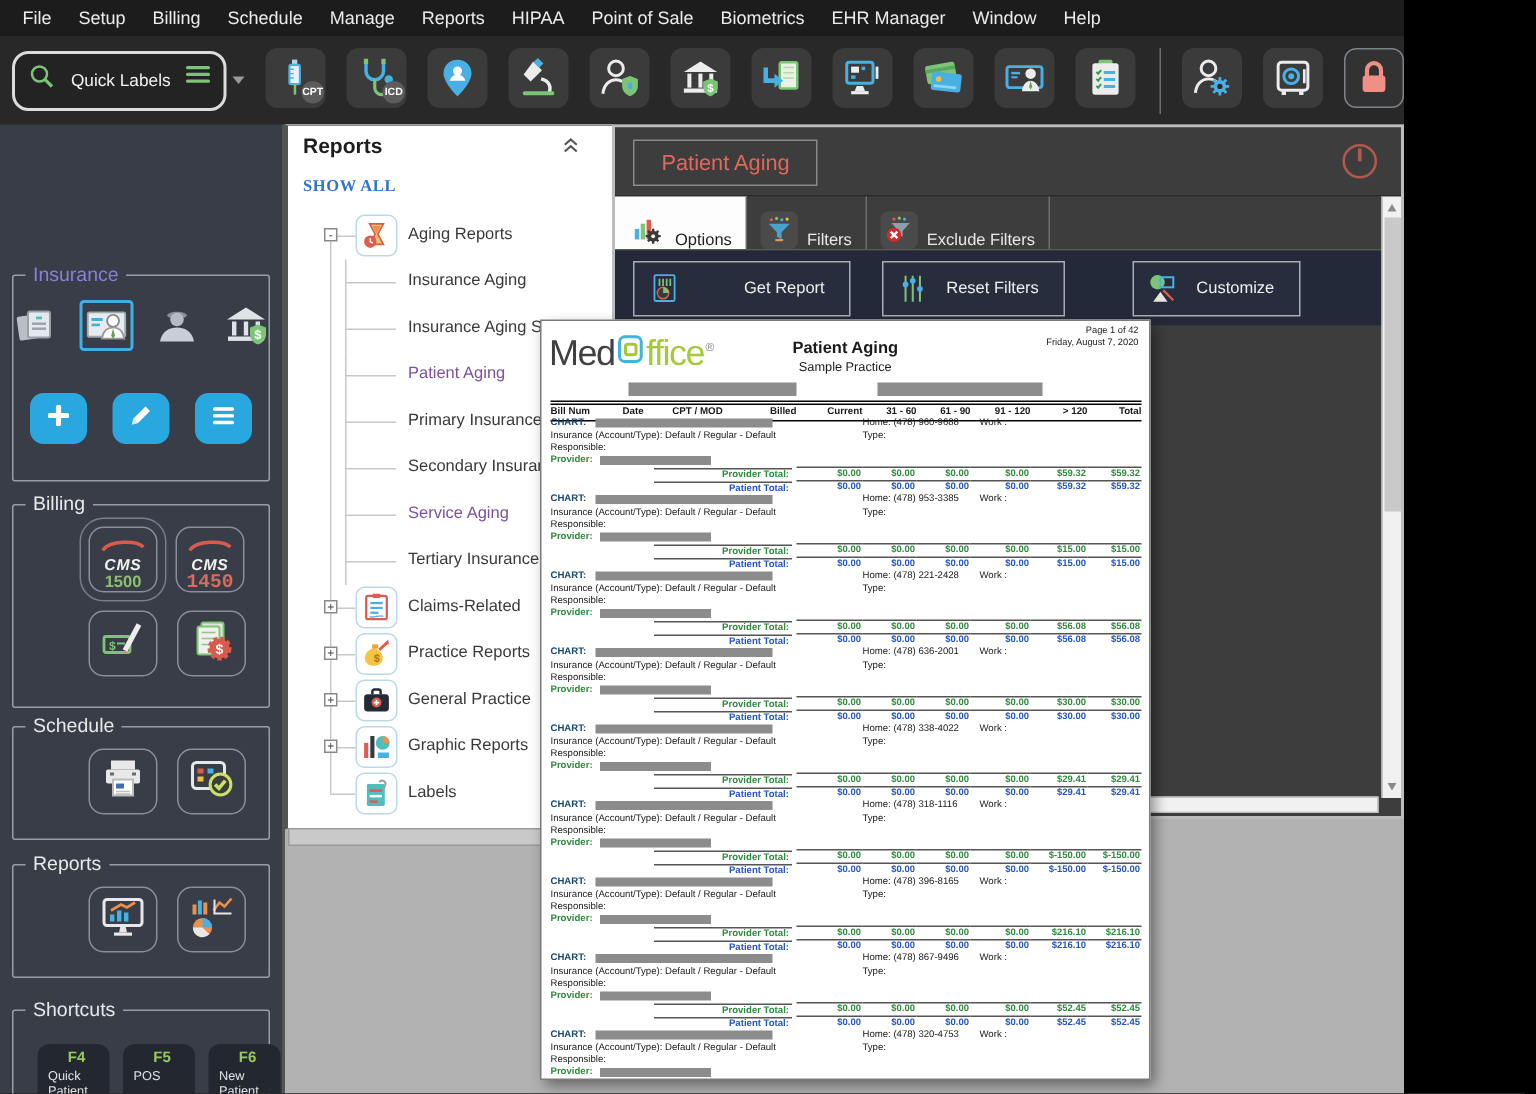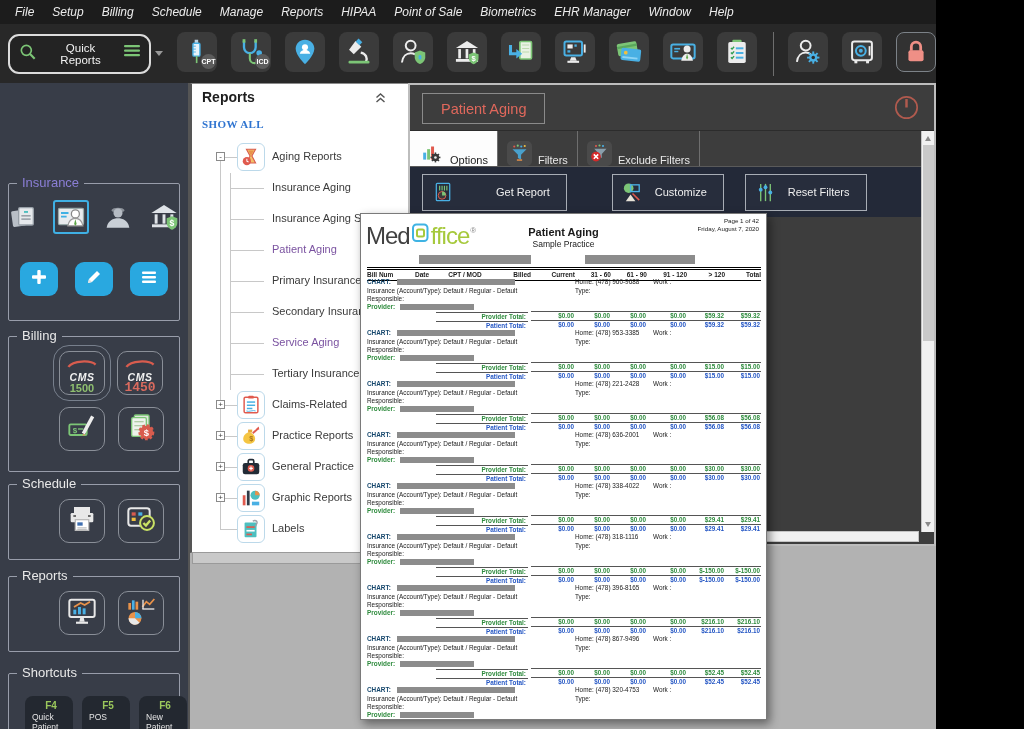--- a/index.html
+++ b/index.html
@@ -2,21 +2,21 @@
 <html><head>
 <meta charset="utf-8">
 <style>
   * { margin:0; padding:0; box-sizing:border-box; }
   html,body { background:#000; }
   body { font-family:"Liberation Sans", sans-serif; width:1024px; height:729px; position:relative; overflow:hidden; }
   .stage { position:absolute; left:0; top:0; width:1024px; height:729px; background:#000; }
   .app { position:absolute; left:0; top:0; width:936px; height:729px; background:#2a2a2a; }
 
   
-  .menu-bar { position:absolute; left:0; top:0; width:936px; height:24px; background:#1c1c1c; display:flex; align-items:center; padding-left:6px;font-style:italic; }
+  .menu-bar { position:absolute; left:0; top:0; width:936px; height:24px; background:#1c1c1c; display:flex; align-items:center; padding-left:6px; }
   .menu-item { color:#ececec; font-size:12px; padding:0 9px; line-height:24px; cursor:default; }
 
   
   .toolbar { position:absolute; left:0; top:24px; width:936px; height:59px; background:#282828; display:flex; align-items:center; }
   .quick-launch { margin-left:8px; width:144px; height:40px; border:2px solid #dcdcdc; border-radius:11px; background:#232323; display:flex; align-items:center; gap:7px; padding:0 8px; }
   .ql-label { color:#f2f2f2; font-size:11.5px; flex:1; text-align:center; }
   .ql-caret { width:0; height:0; border-left:4px solid transparent; border-right:4px solid transparent; border-top:5px solid #9a9a9a; margin-left:4px; }
   .tile { width:40px; height:40px; background:#3b3b3b; border-radius:8px; margin-left:14px; position:relative; display:flex; align-items:center; justify-content:center; }
   .tile svg { width:28px; height:28px; }
   .tile .badge { position:absolute; right:1px; bottom:3px; background:#5c5c5c; color:#fff; font-size:7px; font-weight:bold; border-radius:50%; width:15px; height:15px; line-height:15px; text-align:center; }
@@ -145,21 +145,21 @@
       </div>
 
     <div class="toolbar">
       <div class="quick-launch">
         <span>
           <svg width="20" height="20" viewBox="0 0 24 24">
               <circle cx="10" cy="10" r="6" fill="none" stroke="#7cc576" stroke-width="2"></circle>
               <line x1="14.5" y1="14.5" x2="20" y2="20" stroke="#7cc576" stroke-width="2.6"></line>
             </svg>
         </span>
-        <span class="ql-label">Quick Reports</span>
+        <span class="ql-label">Quick Labels</span>
         <span>
           <svg width="18" height="16" viewBox="0 0 18 16">
               <g fill="#7cc576">
                 <rect x="1" y="1" width="16" height="2.2" rx="1"></rect>
                 <rect x="1" y="5.5" width="16" height="2.2" rx="1"></rect>
                 <rect x="1" y="10" width="16" height="2.2" rx="1"></rect>
               </g>
             </svg>
         </span>
       </div>
@@ -714,45 +714,45 @@
                     <line x1="10.5" y1="5" x2="10.5" y2="10"></line>
                     <line x1="13" y1="5" x2="13" y2="10"></line>
                     <line x1="15.5" y1="5" x2="15.5" y2="10"></line>
                   </g>
                   <circle cx="10.5" cy="15" r="4" fill="#3a3a3a" stroke="#e05a4e"></circle>
                   <path d="M10.5 15V11a4 4 0 0 1 4 4z" fill="#7cc576"></path>
                 </svg>
             </span>
             <span>Get Report</span>
           </div>
-          <div class="wbtn" style="margin-left:45px;">
-            <span class="wbtn-ic">
-              <svg viewBox="0 0 24 24">
-                  <circle cx="8" cy="7.5" r="5" fill="#7cc576"></circle>
-                  <rect x="10" y="4" width="9" height="7" fill="none" stroke="#49b0e4" stroke-width="1.4"></rect>
-                  <path d="M5 21l5-7 5 7z" fill="#e8e3d8"></path>
-                  <path d="M12 13l7 7" stroke="#e05a4e" stroke-width="1.6"></path>
-                </svg>
-            </span>
-            <span>Customize</span>
-          </div>
           <div class="wbtn" style="margin-left:21px;">
             <span class="wbtn-ic">
               <svg viewBox="0 0 24 24">
                   <g stroke="#7cc576" stroke-width="1.4">
                     <line x1="7" y1="3" x2="7" y2="21"></line>
                     <line x1="12" y1="3" x2="12" y2="21"></line>
                     <line x1="17" y1="3" x2="17" y2="21"></line>
                   </g>
                   <circle cx="7" cy="9" r="2" fill="#49b0e4"></circle>
                   <circle cx="12" cy="6.5" r="2" fill="#49b0e4"></circle>
                   <circle cx="17" cy="12" r="2" fill="#49b0e4"></circle>
                 </svg>
             </span>
             <span>Reset Filters</span>
+          </div>
+          <div class="wbtn" style="margin-left:45px;">
+            <span class="wbtn-ic">
+              <svg viewBox="0 0 24 24">
+                  <circle cx="8" cy="7.5" r="5" fill="#7cc576"></circle>
+                  <rect x="10" y="4" width="9" height="7" fill="none" stroke="#49b0e4" stroke-width="1.4"></rect>
+                  <path d="M5 21l5-7 5 7z" fill="#e8e3d8"></path>
+                  <path d="M12 13l7 7" stroke="#e05a4e" stroke-width="1.6"></path>
+                </svg>
+            </span>
+            <span>Customize</span>
           </div>
         </div>
 
         <div class="w-client"></div>
 
         <div class="w-vscroll">
           <div class="sarrow up"></div>
           <div class="vthumb"></div>
           <div class="sarrow down"></div>
         </div>

